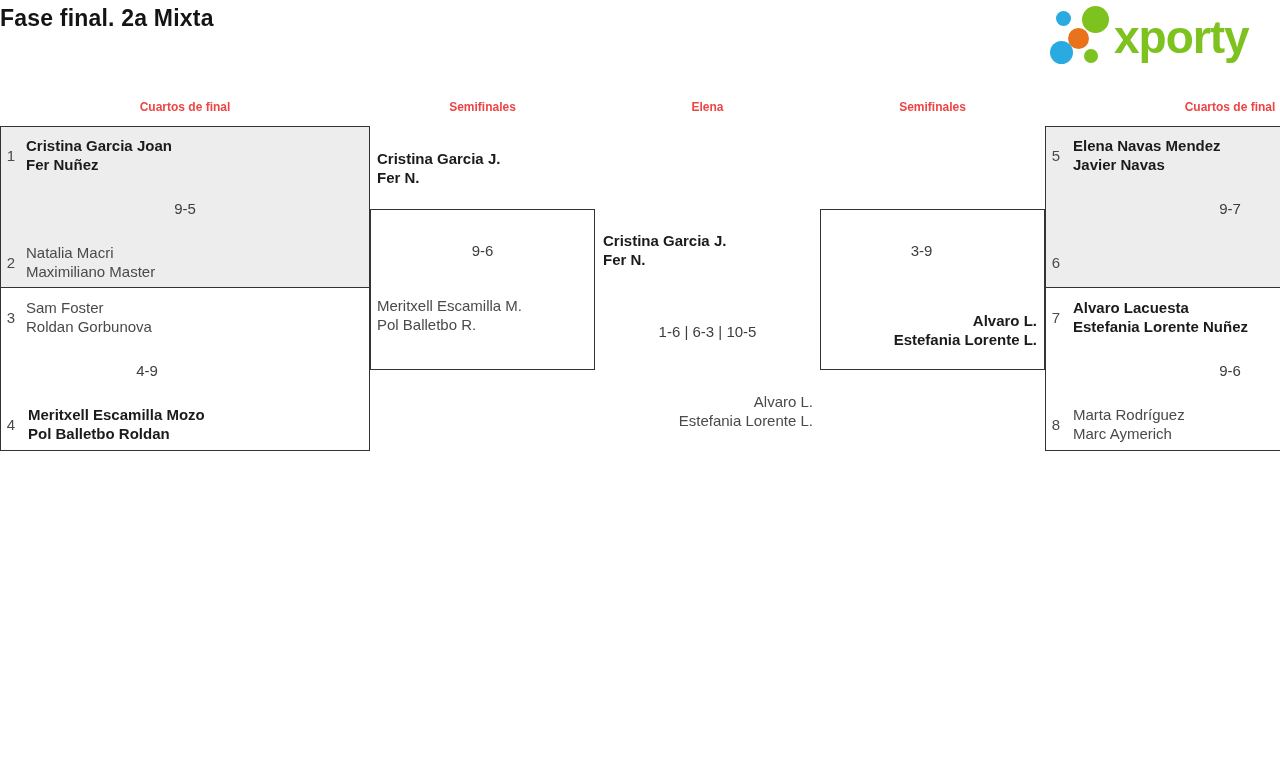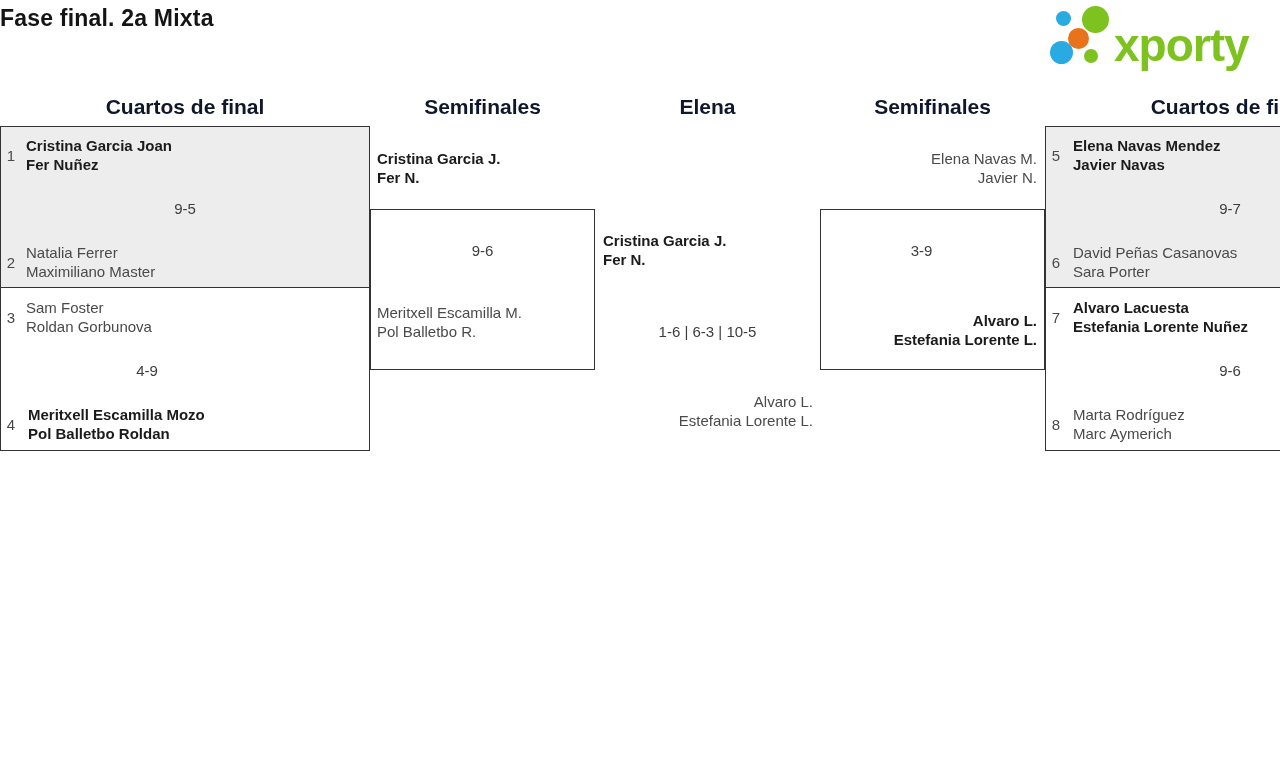--- a/index.html
+++ b/index.html
@@ -17,28 +17,28 @@
     line-height:33px; letter-spacing:0.2px; white-space:nowrap;
   }
   .logo { position:absolute; left:1048px; top:3px; width:228px; height:66px; display:block; text-decoration:none; cursor:pointer; }
   .dot { position:absolute; border-radius:50%; }
   .dot.b-sm { left:8px;  top:8px;  width:15px; height:15px; background:#29abe2; }
   .dot.g-lg { left:34px; top:3px;  width:27px; height:27px; background:#7dc21e; }
   .dot.o-md { left:20px; top:25px; width:21px; height:21px; background:#e8731a; }
   .dot.b-lg { left:2px;  top:38px; width:23px; height:23px; background:#29abe2; }
   .dot.g-sm { left:36px; top:46px; width:14px; height:14px; background:#7dc21e; }
   .logo-word {
-    position:absolute; left:66px; top:16px;
+    position:absolute; left:66px; top:8px;
     font-size:46px; line-height:52px; font-weight:700;
     letter-spacing:-1px; color:#7dc21e;
   }
   
   .round-header {
     position:absolute; top:96px; height:22px;
-    font-size:21px; font-weight:700; color:#0f172a;
+    font-size:12px; font-weight:700; color:#ef4444;
     text-align:center; line-height:22px; white-space:nowrap;
   }
   
   .match-box {
     position:absolute; border:1.5px solid #333333; background:#ffffff; cursor:pointer;
   }
   .match-box.shaded { background:#ededed; }
   
   .seed {
     position:absolute; width:22px; text-align:center;
@@ -84,77 +84,69 @@
   <div class="match-box" style="left:1045px;top:286.5px;width:370px;height:164px"></div>
 
   <div class="seed" style="left:0;top:146px">1</div>
   <div class="team winner" style="left:26px;top:136px">
     <div>Cristina Garcia Joan</div>
     <div>Fer Nuñez</div>
   </div>
   <div class="score" style="left:0;top:200px;width:370px">9-5</div>
   <div class="seed" style="left:0;top:253px">2</div>
   <div class="team" style="left:26px;top:243px">
-    <div>Natalia Ferrer</div>
+    <div>Natalia Macri</div>
     <div>Maximiliano Master</div>
   </div>
 
   <div class="seed" style="left:0;top:308px">3</div>
   <div class="team" style="left:26px;top:298px">
     <div>Sam Foster</div>
     <div>Roldan Gorbunova</div>
   </div>
   <div class="score" style="left:0;top:362px;width:294px">4-9</div>
   <div class="seed" style="left:0;top:415px">4</div>
   <div class="team winner" style="left:28px;top:405px">
     <div>Meritxell Escamilla Mozo</div>
     <div>Pol Balletbo Roldan</div>
   </div>
 
   <div class="team winner" style="left:377px;top:149px">
     <div>Cristina Garcia J.</div>
     <div>Fer N.</div>
   </div>
   <div class="score" style="left:370px;top:242px;width:225px">9-6</div>
-  <div class="team" style="left:377px;top:303px">
+  <div class="team" style="left:377px;top:296px">
     <div>Meritxell Escamilla M.</div>
     <div>Pol Balletbo R.</div>
   </div>
 
   <div class="team winner" style="left:603px;top:231px">
     <div>Cristina Garcia J.</div>
     <div>Fer N.</div>
   </div>
   <div class="score" style="left:595px;top:323px;width:225px">1-6 | 6-3 | 10-5</div>
   <div class="team align-right" style="left:595px;top:392px;width:218px">
     <div>Alvaro L.</div>
     <div>Estefania Lorente L.</div>
   </div>
 
-  <div class="team align-right" style="left:820px;top:149px;width:217px">
-    <div>Elena Navas M.</div>
-    <div>Javier N.</div>
-  </div>
   <div class="score" style="left:820px;top:242px;width:203px">3-9</div>
   <div class="team winner align-right" style="left:820px;top:311px;width:217px">
     <div>Alvaro L.</div>
     <div>Estefania Lorente L.</div>
   </div>
 
   <div class="seed" style="left:1045px;top:146px">5</div>
   <div class="team winner" style="left:1073px;top:136px">
     <div>Elena Navas Mendez</div>
     <div>Javier Navas</div>
   </div>
   <div class="score" style="left:1045px;top:200px;width:370px">9-7</div>
   <div class="seed" style="left:1045px;top:253px">6</div>
-  <div class="team" style="left:1073px;top:243px">
-    <div>David Peñas Casanovas</div>
-    <div>Sara Porter</div>
-  </div>
 
   <div class="seed" style="left:1045px;top:308px">7</div>
   <div class="team winner" style="left:1073px;top:298px">
     <div>Alvaro Lacuesta</div>
     <div>Estefania Lorente Nuñez</div>
   </div>
   <div class="score" style="left:1045px;top:362px;width:370px">9-6</div>
   <div class="seed" style="left:1045px;top:415px">8</div>
   <div class="team" style="left:1073px;top:405px">
     <div>Marta Rodríguez</div>

